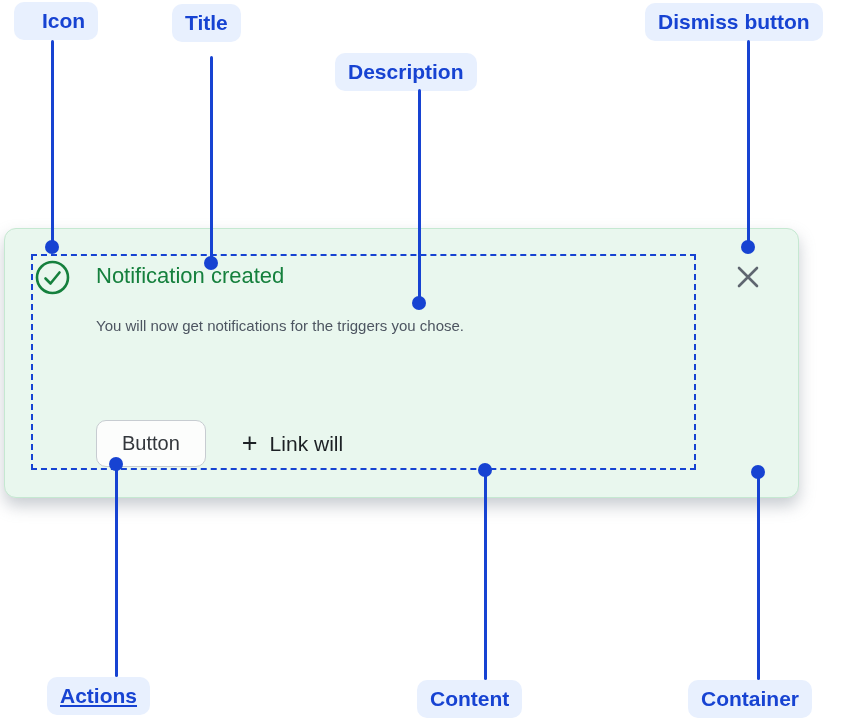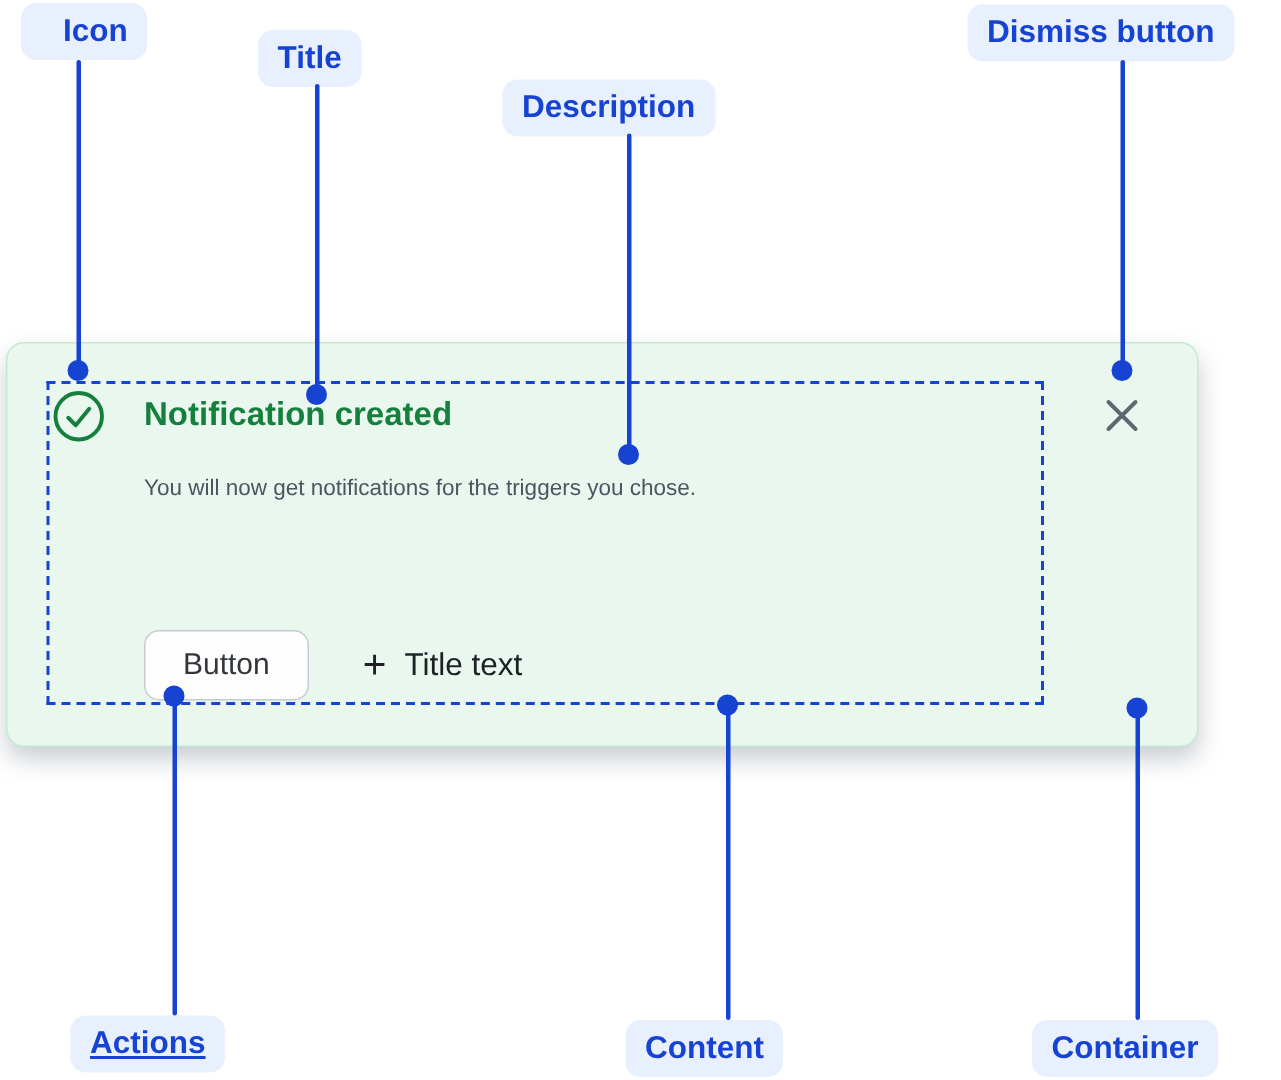--- a/index.html
+++ b/index.html
@@ -36,21 +36,21 @@
     height: 14px;
     border-radius: 50%;
     background: #1743d2;
   }
 
   
   #pill-icon      { left: 14px;  top: 2px; padding-left: 28px; }
   #line-icon      { left: 51px;  top: 40px;  height: 202px; }
   #dot-icon       { left: 45px;  top: 240px; }
   
-  #pill-title     { left: 172px; top: 20px; }
+  #pill-title     { left: 172px; top: 4px; }
   #line-title     { left: 210px; top: 56px;  height: 202px; }
   #dot-title      { left: 204px; top: 256px; }
   
   #pill-desc      { left: 335px; top: 53px; }
   #line-desc      { left: 418px; top: 89px;  height: 210px; }
   #dot-desc       { left: 412px; top: 296px; }
   
   #pill-dismiss   { left: 645px; top: 3px; }
   #line-dismiss   { left: 747px; top: 40px;  height: 202px; }
   #dot-dismiss    { left: 741px; top: 240px; }
@@ -85,21 +85,21 @@
   }
   .flag-icon {
     position: absolute;
     left: 35px; top: 260px;
     width: 35px; height: 35px;
   }
   .flag-title {
     position: absolute;
     left: 96px; top: 263px;
     font-size: 22px;
-    font-weight: 700;
+    font-weight: 400;
     color: #15803d;
   }
   .flag-desc {
     position: absolute;
     left: 96px; top: 308px;
     width: 600px;
     font-size: 15px;
     line-height: 35px;
     color: #4d5561;
   }
@@ -162,21 +162,21 @@
   </span>
 
   <div class="flag-title">Notification created</div>
 
   <div class="flag-desc">You will now get notifications for the triggers you chose.</div>
 
   <div class="flag-actions">
     <button class="flag-button">Button</button>
     <span class="flag-link">
       <span class="plus-glyph">+</span>
-      <span>Title text</span>
+      <span>Link will</span>
     </span>
   </div>
 
   <button class="dismiss-btn">
     <span>
       <svg width="28" height="28" viewBox="0 0 28 28">
         <path d="M5 5 L23 23 M23 5 L5 23" stroke="#5f6670" stroke-width="2.6" stroke-linecap="round"></path>
       </svg>
     </span>
   </button>

